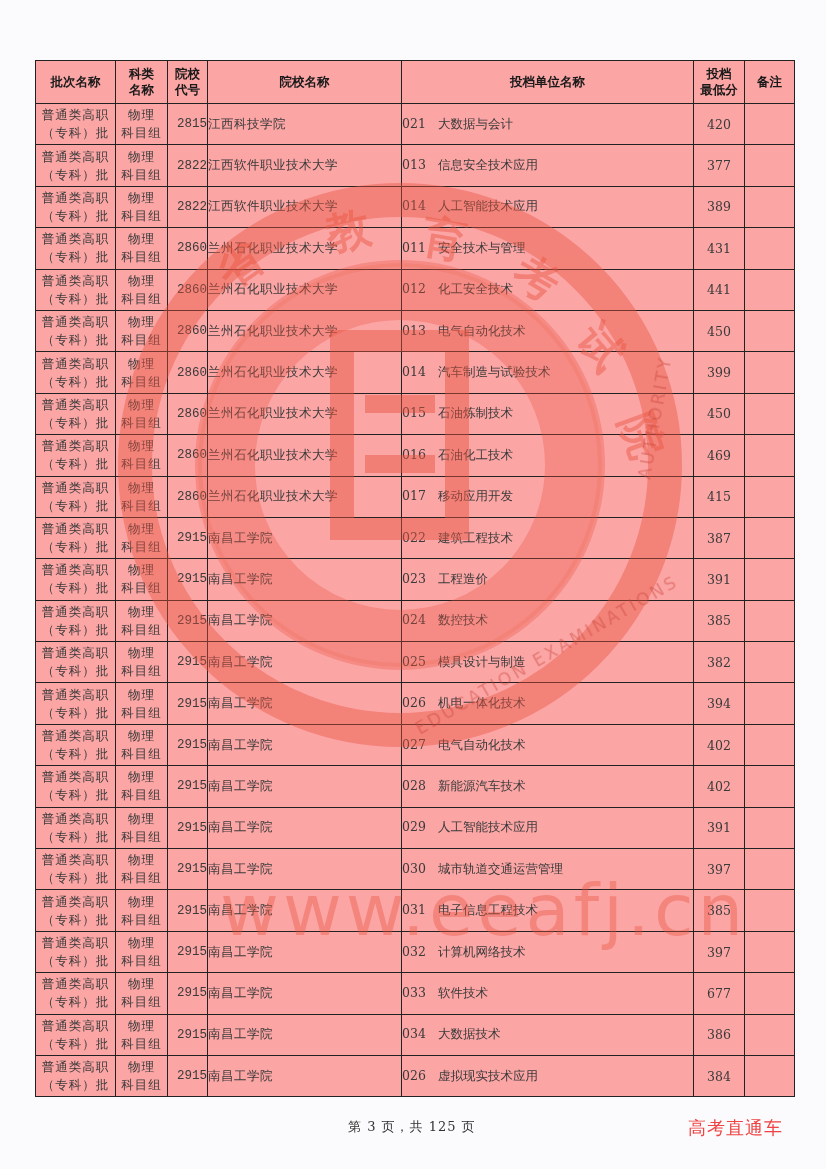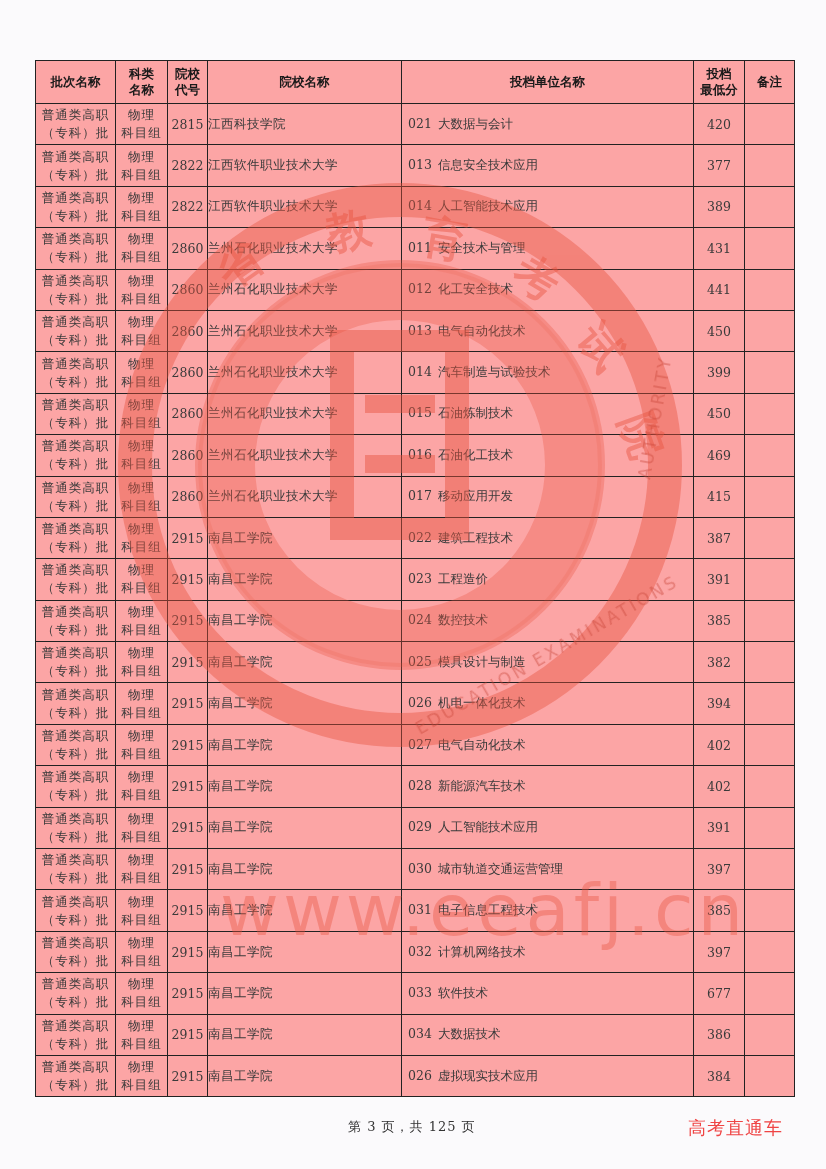--- a/index.html
+++ b/index.html
@@ -19,24 +19,24 @@
     }
     table.admissions th, table.admissions td {
       border:1.3px solid #222; padding:0; overflow:hidden; white-space:nowrap;
     }
     table.admissions th {
       height:42px; font-weight:bold; font-size:12.5px; line-height:16px;
       text-align:center; color:#1a1a1a; font-family:"DejaVu Sans", sans-serif;
     }
     table.admissions td { height:40.4px; font-size:12.5px; color:#3a3a3a; }
     td.batch, td.subject { text-align:center; line-height:18px; font-size:12px; letter-spacing:1px; }
-    td.code { text-align:center; font-size:12.5px; }
+    td.code { text-align:right; font-size:12.5px;font-family:Liberation Mono, monospace; }
     td.school { padding-left:4px; letter-spacing:0.5px; }
     td.unit { padding-left:3px; }
-    td.unit .ucode { display:inline-block; width:36px;text-align:center; }
+    td.unit .ucode { display:inline-block; width:36px; }
     td.score { text-align:center; }
     .footer-page {
       position:absolute; left:348px; top:1118px; font-size:13px; color:#333; letter-spacing:1px;
     }
     .footer-brand {
       position:absolute; left:688px; top:1116px; font-size:18px; color:#ef4444;
       font-family:Liberation Serif, serif; letter-spacing:1px;
     }
   </style>
 </head>

